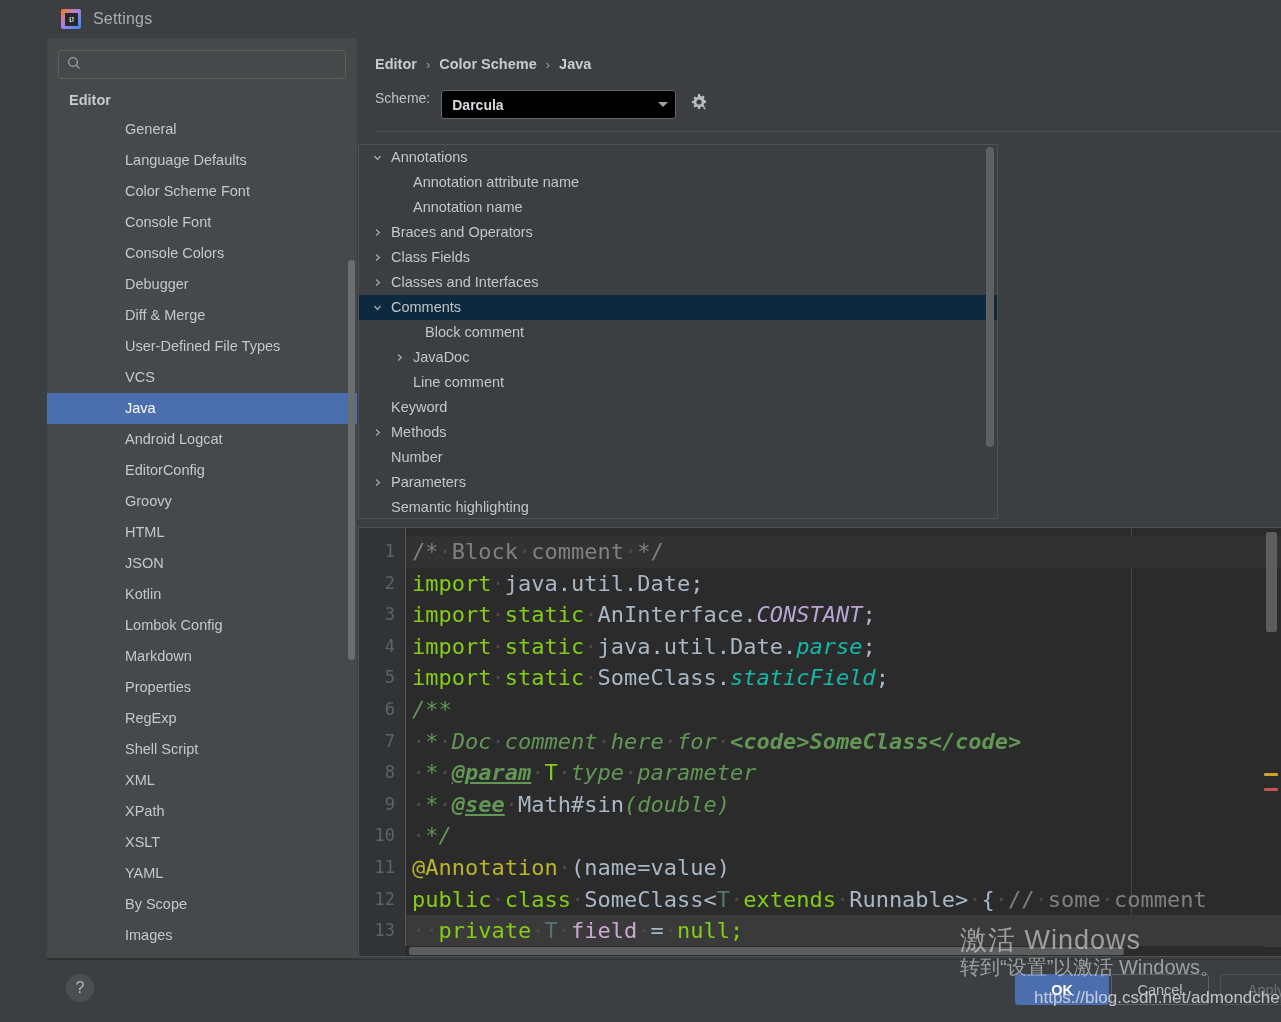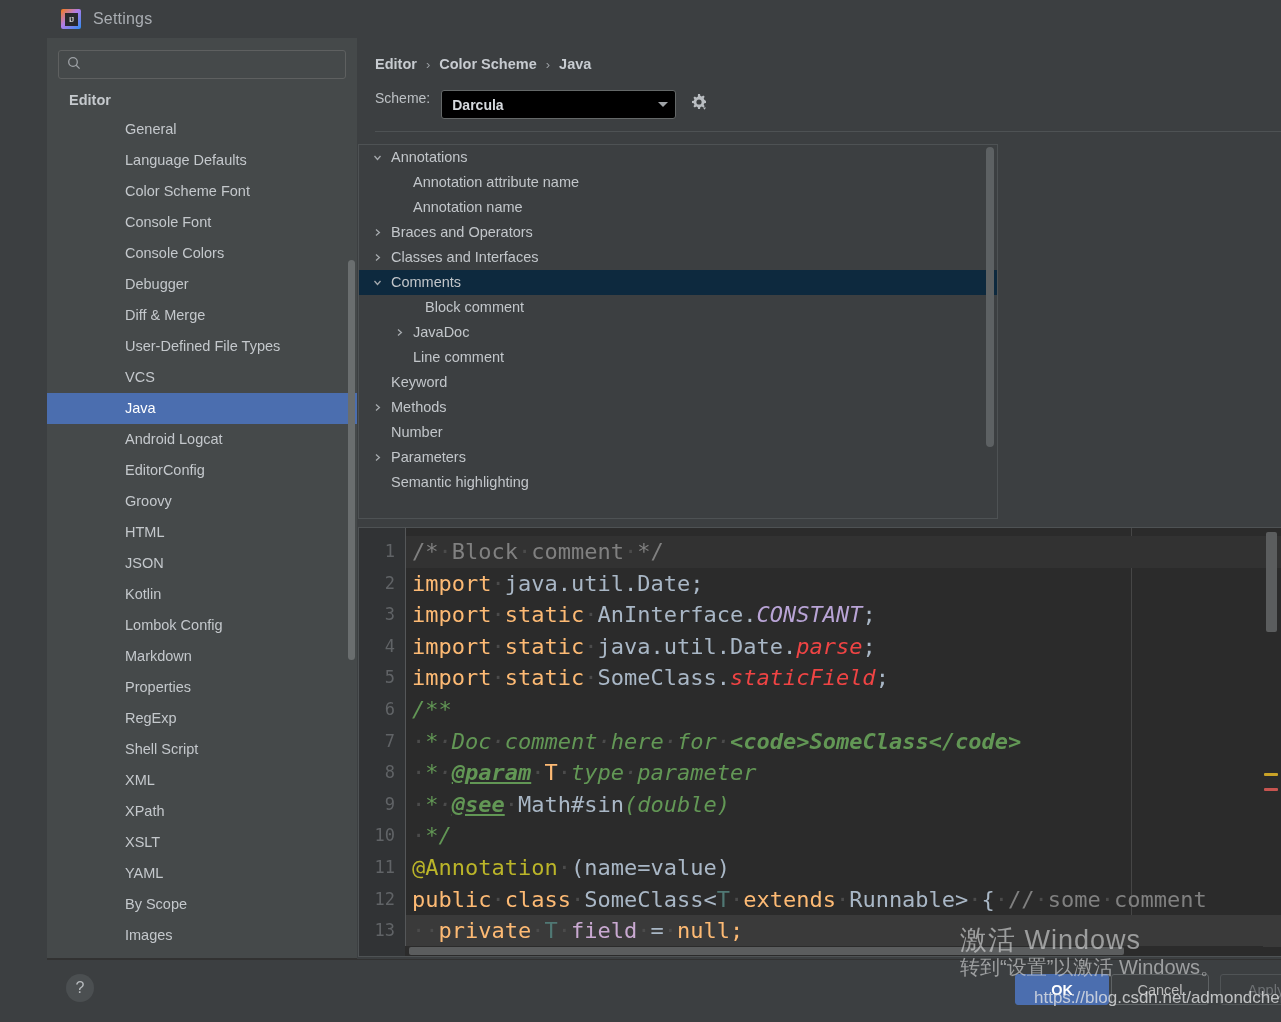--- a/index.html
+++ b/index.html
@@ -221,30 +221,30 @@
     overflow: hidden;
   }
   .code-line {
     height: 31.6px; line-height: 31.6px;
     font-size: 22px; white-space: pre;
     padding-left: 6px;
     position: relative;
   }
   .code-line.hl-caret { background: #323232; }
   .dot { color: #4b4b4b; }
-  .kw      { color: #fdba74; }
+  .kw      { color: #84cc16; }
   .cmt     { color: #808080; }
   .doc     { color: #629755; font-style: italic; }
   .docb    { color: #629755; font-style: italic; font-weight: bold; }
   .doctag  { color: #629755; font-style: italic; font-weight: bold; text-decoration: underline; }
   .docref  { color: #a9b7c6; font-style: normal; }
   .docrefi { color: #629755; font-style: italic; }
   .ident   { color: #a9b7c6; }
   .cls     { color: #a9b7c6; }
-  .stat    { color: #ef4444; font-style: italic; }
+  .stat    { color: #14b8a6; font-style: italic; }
   .cons    { color: #b9a4d6; font-style: italic; }
   .anno    { color: #bbb529; }
   .tparam  { color: #507874; }
   .field   { color: #c9a9d1; }
   .blockc  { color: #808080; }
   .sel-line { background: #3a3a3a; }
 
   .prev-sb-track {
     position: absolute; top: 4px; right: 4px;
     width: 11px; height: 100px;
@@ -432,20 +432,28 @@
                 <span class="twisty"></span>
                 <span class="lbl" style="margin-left: 6px;">Annotation name</span>
               </div>
               <div class="attr-row" style="padding-left: 10px;">
                 <span class="twisty">
                   <svg width="9" height="9" viewBox="0 0 9 9">
                     <polyline points="3,1.5 6.4,4.5 3,7.5" fill="none" stroke="#a6aaae" stroke-width="1.3"></polyline>
                   </svg>
                 </span>
                 <span class="lbl" style="margin-left: 6px;">Braces and Operators</span>
+              </div>
+              <div class="attr-row" style="padding-left: 10px;">
+                <span class="twisty">
+                  <svg width="9" height="9" viewBox="0 0 9 9">
+                    <polyline points="3,1.5 6.4,4.5 3,7.5" fill="none" stroke="#a6aaae" stroke-width="1.3"></polyline>
+                  </svg>
+                </span>
+                <span class="lbl" style="margin-left: 6px;">Class Fields</span>
               </div>
               <div class="attr-row" style="padding-left: 10px;">
                 <span class="twisty">
                   <svg width="9" height="9" viewBox="0 0 9 9">
                     <polyline points="3,1.5 6.4,4.5 3,7.5" fill="none" stroke="#a6aaae" stroke-width="1.3"></polyline>
                   </svg>
                 </span>
                 <span class="lbl" style="margin-left: 6px;">Classes and Interfaces</span>
               </div>
               <div class="attr-row selected" style="padding-left: 10px;">

